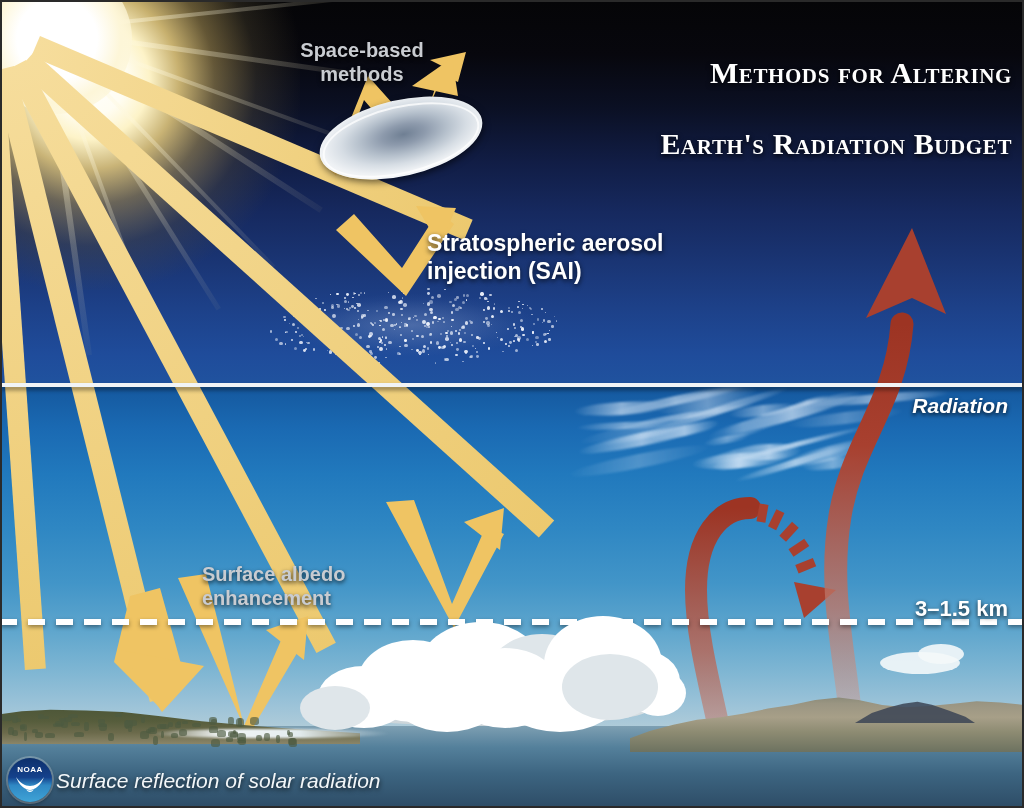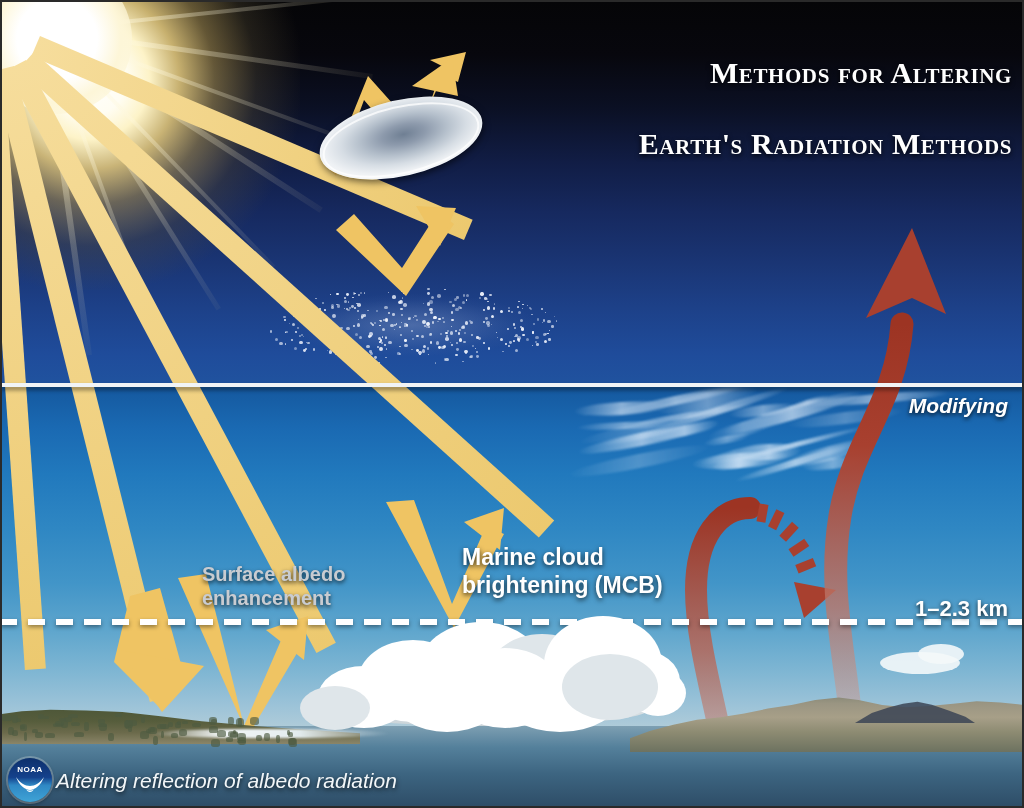--- a/index.html
+++ b/index.html
@@ -739,32 +739,34 @@
       <div class="puff" style="left: 92px; top: 62px; width: 110px; height: 70px;"></div>
       <div class="puff" style="left: 200px; top: 60px; width: 120px; height: 72px;"></div>
       <div class="puff" style="left: 150px; top: 48px; width: 110px; height: 80px;"></div>
       <div class="puff sh" style="left: 262px; top: 54px; width: 96px; height: 66px;"></div>
     </div>
   <div class="small-cloud" style="left:880px;top:652px;width:80px;height:22px;"></div>
   <div class="small-cloud" style="left:918px;top:644px;width:46px;height:20px;"></div>
 
   <div class="txt title" id="fig-title">
     <div>Methods for Altering</div>
-    <div>Earth's Radiation Methods</div>
-  </div>
-
+    <div>Earth's Radiation Budget</div>
+  </div>
+
+  <div class="txt label-dim" id="lbl-space">Space-based
+methods</div>
+  <div class="txt label-bold" id="lbl-sai">Stratospheric aerosol
+injection (SAI)</div>
   <div class="txt label-dim" id="lbl-albedo">Surface albedo
 enhancement</div>
-  <div class="txt label-bold" id="lbl-mcb">Marine cloud
-brightening (MCB)</div>
-
-  <div class="txt alt-name" id="lbl-trop">Modifying</div>
-  <div class="txt alt-num" id="lbl-alt-bl">1–2.3 km</div>
-
-  <div class="txt caption" id="cap-left">Altering reflection of albedo radiation</div>
+
+  <div class="txt alt-name" id="lbl-trop">Radiation</div>
+  <div class="txt alt-num" id="lbl-alt-bl">3–1.5 km</div>
+
+  <div class="txt caption" id="cap-left">Surface reflection of solar radiation</div>
 
   <div class="noaa">
     <div class="noaa-text">NOAA</div>
     <svg class="noaa-bird" viewBox="0 0 30 18">
       <path d="M 1 1 C 4 9, 10 14, 15 14 C 20 14, 26 9, 29 1 C 25 7, 20 10, 15 10 C 10 10, 5 7, 1 1 Z" fill="#ffffff"></path>
       <path d="M 11 13 C 13 17, 17 17, 19 13 C 17 15, 13 15, 11 13 Z" fill="#ffffff"></path>
     </svg>
   </div>
 
   <div class="border-frame"></div>

